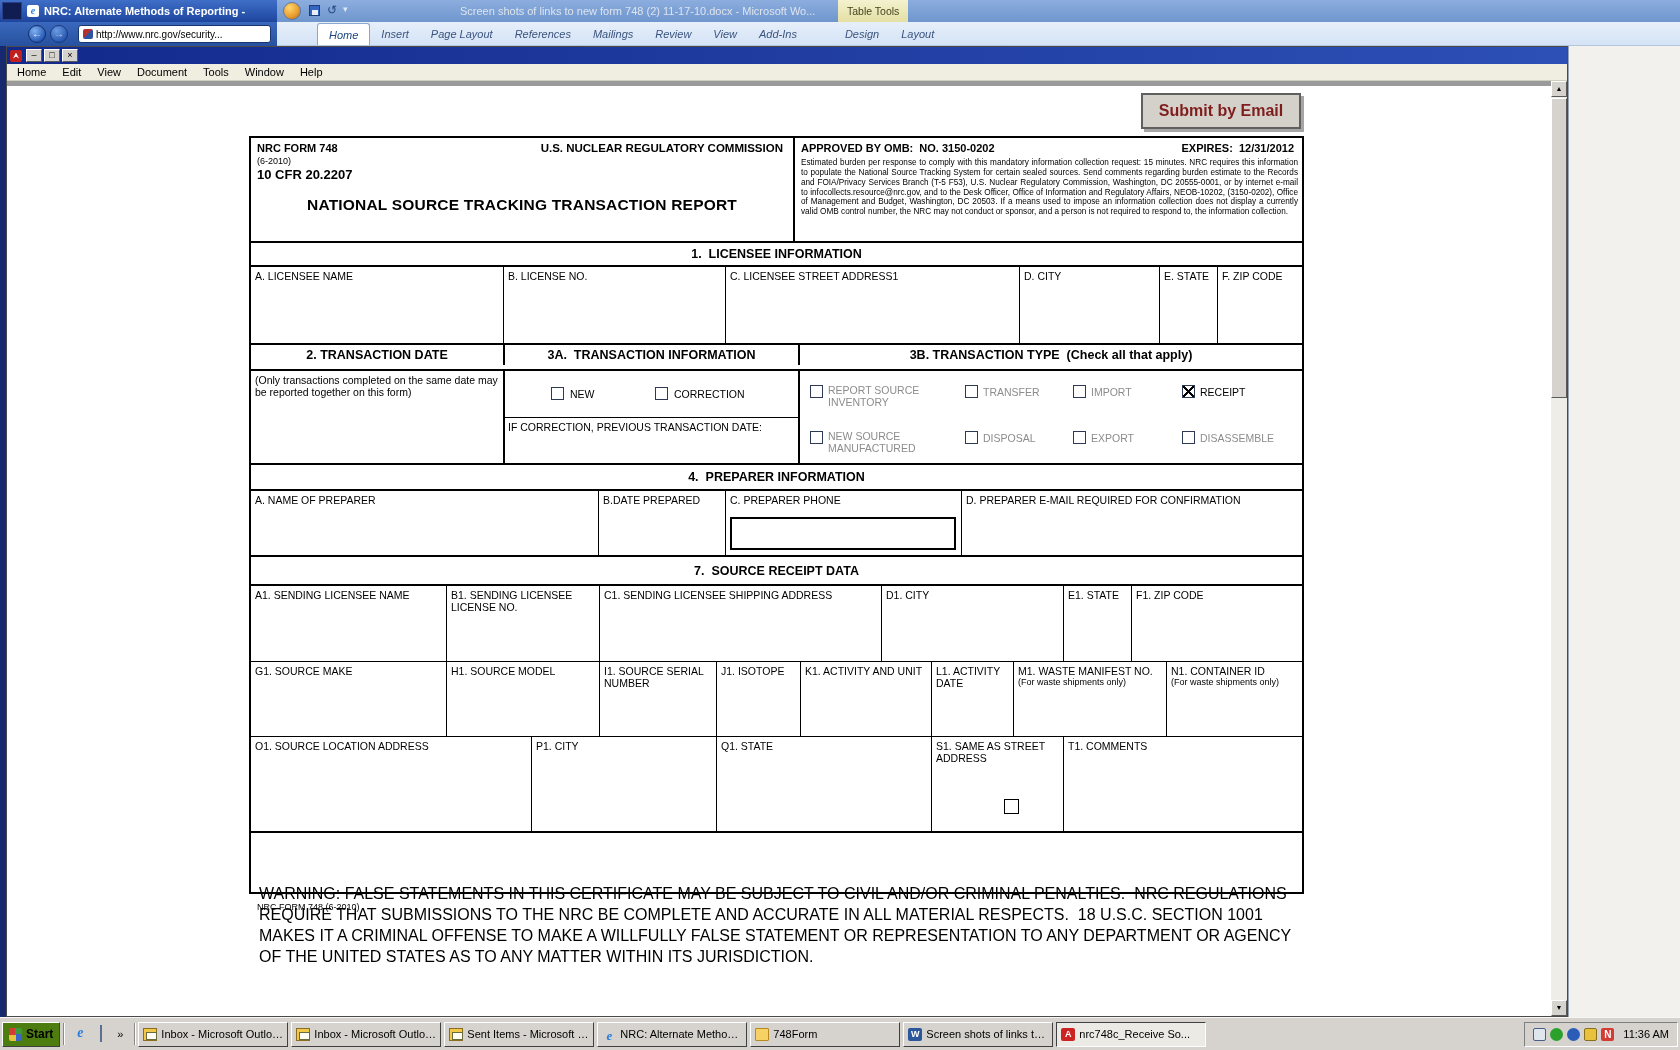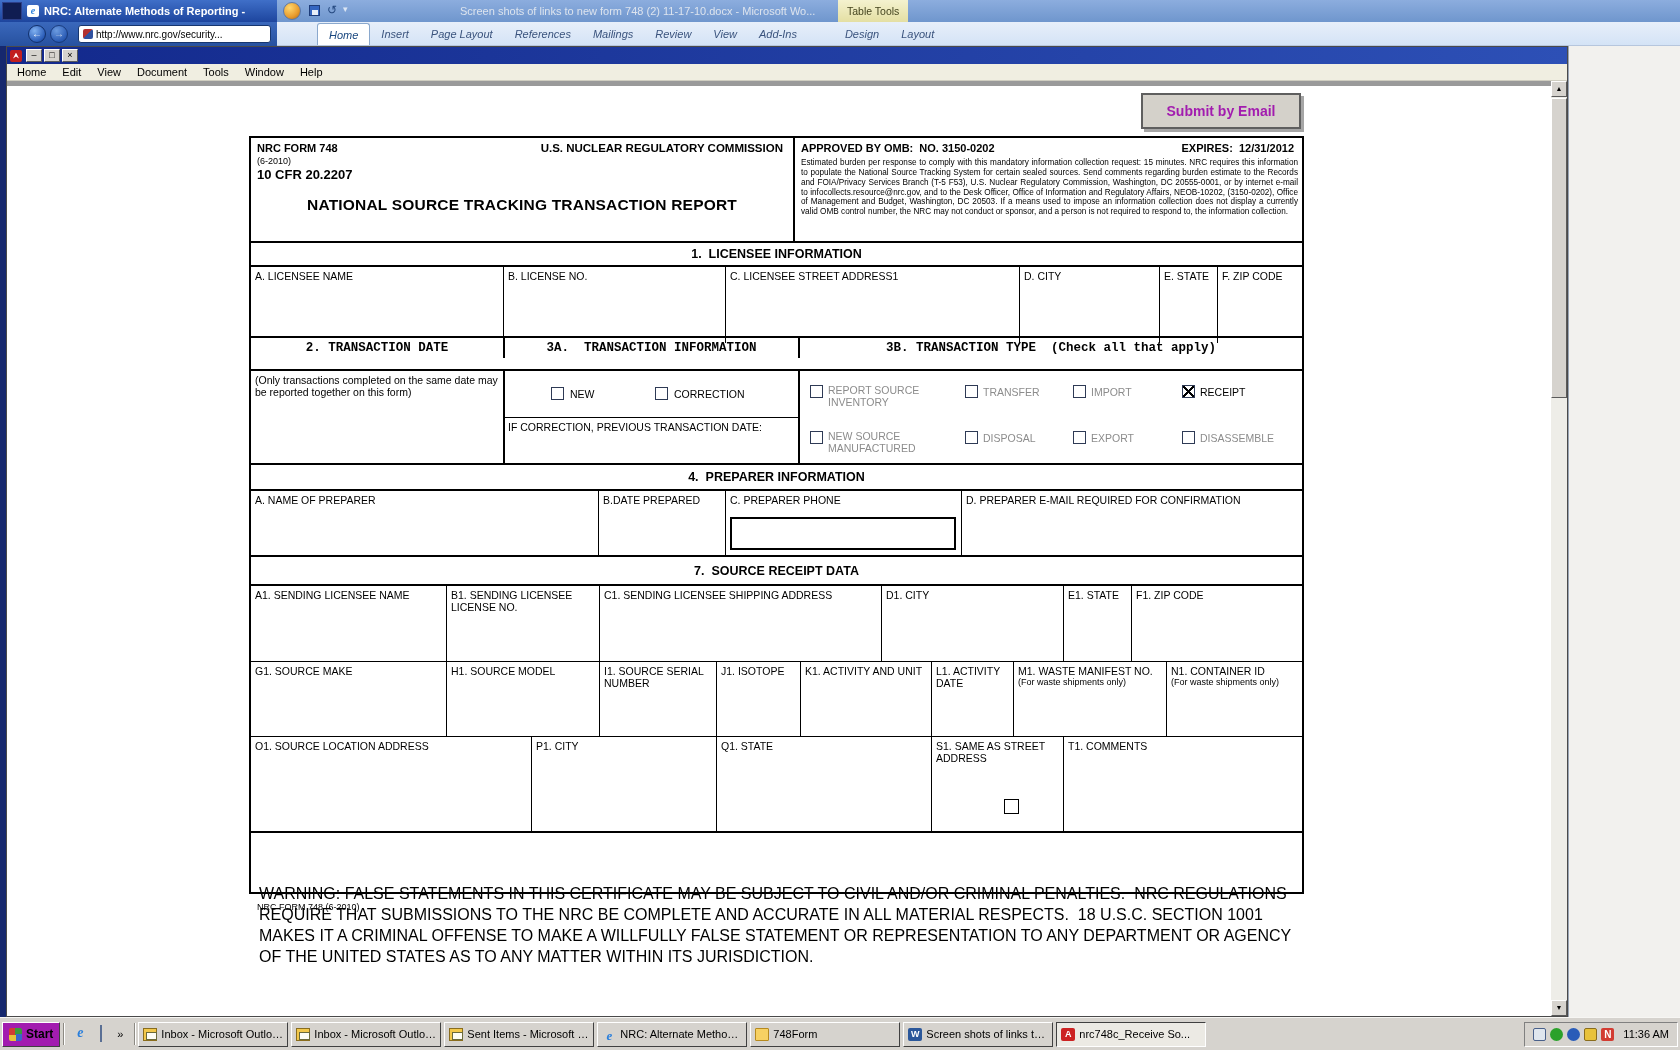--- a/index.html
+++ b/index.html
@@ -50,21 +50,21 @@
 
   .r-doc { position:absolute; left:0; top:34px; right:16px; bottom:0; background:#fff; overflow:hidden; }
   .page-top-gap { position:absolute; left:0; top:0; right:0; height:5px; background:#9a9a9a; }
 
   .r-scroll { position:absolute; top:34px; right:0; width:16px; bottom:0; background:#eeede8; }
   .sb-up,.sb-down { position:absolute; left:0; width:16px; height:16px; background:#d6d3ce; border:1px solid; border-color:#ffffff #5a5a5a #5a5a5a #ffffff; font-size:7px; text-align:center; line-height:14px; color:#000; }
   .sb-up { top:0; } .sb-down { bottom:0; }
   .sb-thumb { position:absolute; left:0; top:17px; width:16px; height:300px; background:#d6d3ce; border:1px solid; border-color:#ffffff #5a5a5a #5a5a5a #ffffff; }
 
   
-  #submit-btn { position:absolute; left:1134px; top:12px; width:160px; height:36px; background:#d4d1ca; border:2px solid #5f5f5f; box-shadow:3px 3px 0 rgba(0,0,0,.35); font-size:14px; font-weight:bold; color:#a21caf; text-align:center; line-height:32px; }
+  #submit-btn { position:absolute; left:1134px; top:12px; width:160px; height:36px; background:#d4d1ca; border:2px solid #5f5f5f; box-shadow:3px 3px 0 rgba(0,0,0,.35); font-size:16px; font-weight:bold; color:#7f1d1d; text-align:center; line-height:32px; }
   #form-table { position:absolute; left:242px; top:55px; width:1055px; height:758px; border:2px solid #000; background:#fff; }
   .frow { position:absolute; left:0; right:0; }
   .bt2 { border-top:2px solid #000; } .bt1 { border-top:1px solid #000; }
   .fc { position:absolute; top:0; bottom:0; border-left:1px solid #000; padding:3px 4px; font-size:10.5px; line-height:1.18; overflow:hidden; }
   .fc.first { border-left:none; }
   .fc.bl2 { border-left-width:2px; }
   .sec { display:flex; align-items:center; justify-content:center; font-weight:bold; font-size:12.5px; white-space:pre; }
   .sub { font-size:9px; }
   .cb { position:absolute; width:13px; height:13px; background:#fff; border:1px solid #2e3a55; }
   .cb.big { width:15px; height:15px; border-color:#000; }
@@ -73,21 +73,21 @@
       linear-gradient(135deg, transparent 44%, #000 44%, #000 56%, transparent 56%); }
   .cblbl { position:absolute; font-size:10.5px; line-height:1.12; }
   .gray { color:#8c8c8c; }
   .hline { position:absolute; left:0; right:0; border-top:1px solid #000; }
   #warning-row { padding:5px 8px; font-size:16px; line-height:1.32; white-space:pre-wrap;margin-top:45px; }
   #form-footer { position:absolute; left:250px; top:821px; font-size:9px; color:#000; }
   #phone-input { position:absolute; left:4px; top:26px; width:226px; height:33px; border:2px solid #000; background:#fff; }
 
   
   #taskbar { position:absolute; left:0; top:1017px; width:1680px; height:33px; background:#d6d3ce; border-top:1px solid #f7f6f3; display:flex; align-items:center; gap:3px; padding:0 2px; }
-  .start { height:25px; display:flex; align-items:center; gap:4px; padding:0 6px; background:#a21caf; border:1px solid; border-color:#ffffff #404040 #404040 #ffffff; font-weight:bold; font-size:12px; }
+  .start { height:25px; display:flex; align-items:center; gap:4px; padding:0 6px; background:#4d7c0f; border:1px solid; border-color:#ffffff #404040 #404040 #ffffff; font-weight:bold; font-size:12px; }
   .flag { width:13px; height:13px; border-radius:2px; background:conic-gradient(from 0deg at 50% 50%, #3b9a3b 0 25%, #3a66c8 0 50%, #e8c23a 0 75%, #d23c32 0); }
   .ql { display:flex; align-items:center; gap:3px; padding:0 4px; }
   .vsep { width:1px; height:22px; background:#8d8a83; box-shadow:1px 0 0 #fff; }
   .ql-ico { width:18px; height:18px; text-align:center; line-height:18px; font-size:13px; }
   .e-glyph { color:#2a7fdc; font:italic bold 14px "Liberation Serif",serif; }
   .doc-glyph { width:13px; height:15px; margin:1px auto 0; background:#fff; border:1px solid #5a6f94; }
   .chev { font-size:11px; color:#000; width:14px; }
   .tb-btn { width:150px; height:25px; flex:0 0 auto; background:#d6d3ce; border:1px solid; border-color:#ffffff #404040 #404040 #ffffff; display:flex; align-items:center; gap:4px; padding:0 4px; font-size:11px; overflow:hidden; }
   .tb-btn.active { background:#eceae4; border-color:#404040 #ffffff #ffffff #404040; }
   .tb-lbl { white-space:nowrap; overflow:hidden; text-overflow:ellipsis; }
@@ -199,21 +199,21 @@
         <div class="frow bt2 sec" style="top:103px;height:24px;text-align:right;">1.  LICENSEE INFORMATION</div>
         <div class="frow bt2" style="top:127px;height:78px;">
           <div class="fc first" style="left:0;width:252px;"><span>A. LICENSEE NAME</span></div>
           <div class="fc" style="left:252px;width:222px;"><span>B. LICENSE NO.</span></div>
           <div class="fc" style="left:474px;width:294px;"><span>C. LICENSEE STREET ADDRESS1</span></div>
           <div class="fc" style="left:768px;width:140px;"><span>D. CITY</span></div>
           <div class="fc" style="left:908px;width:58px;"><span>E. STATE</span></div>
           <div class="fc" style="left:966px;width:89px;"><span>F. ZIP CODE</span></div>
         </div>
 
-        <div class="frow bt2" style="top:198px;height:22px;font-family:Liberation Mono, monospace;">
+        <div class="frow bt2" style="top:205px;height:22px;">
           <div class="fc first sec" style="left:0;width:252px;">2. TRANSACTION DATE</div>
           <div class="fc bl2 sec" style="left:252px;width:295px;">3A.  TRANSACTION INFORMATION</div>
           <div class="fc bl2 sec" style="left:547px;right:0;">3B. TRANSACTION TYPE  (Check all that apply)</div>
         </div>
 
         <div class="frow bt2" style="top:231px;height:94px;">
           <div class="fc first" style="left:0;width:252px;">
             <span>(Only transactions completed on the same date may be reported together on this form)</span>
           </div>
           <div class="fc bl2" style="left:252px;width:295px;">

